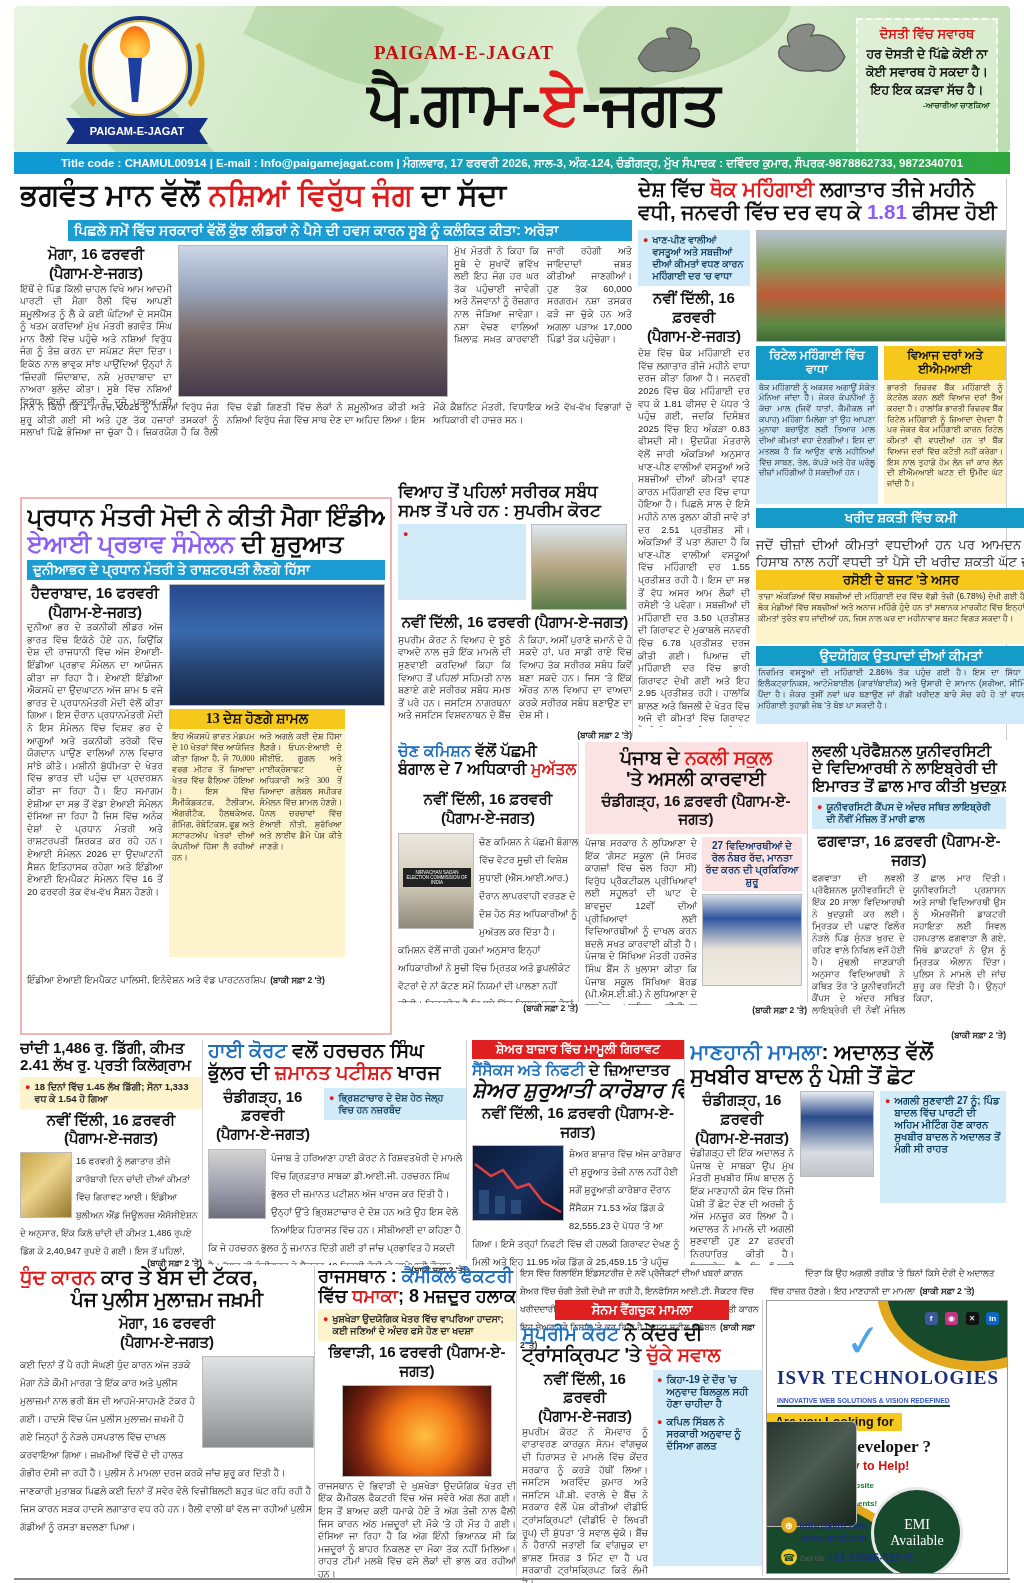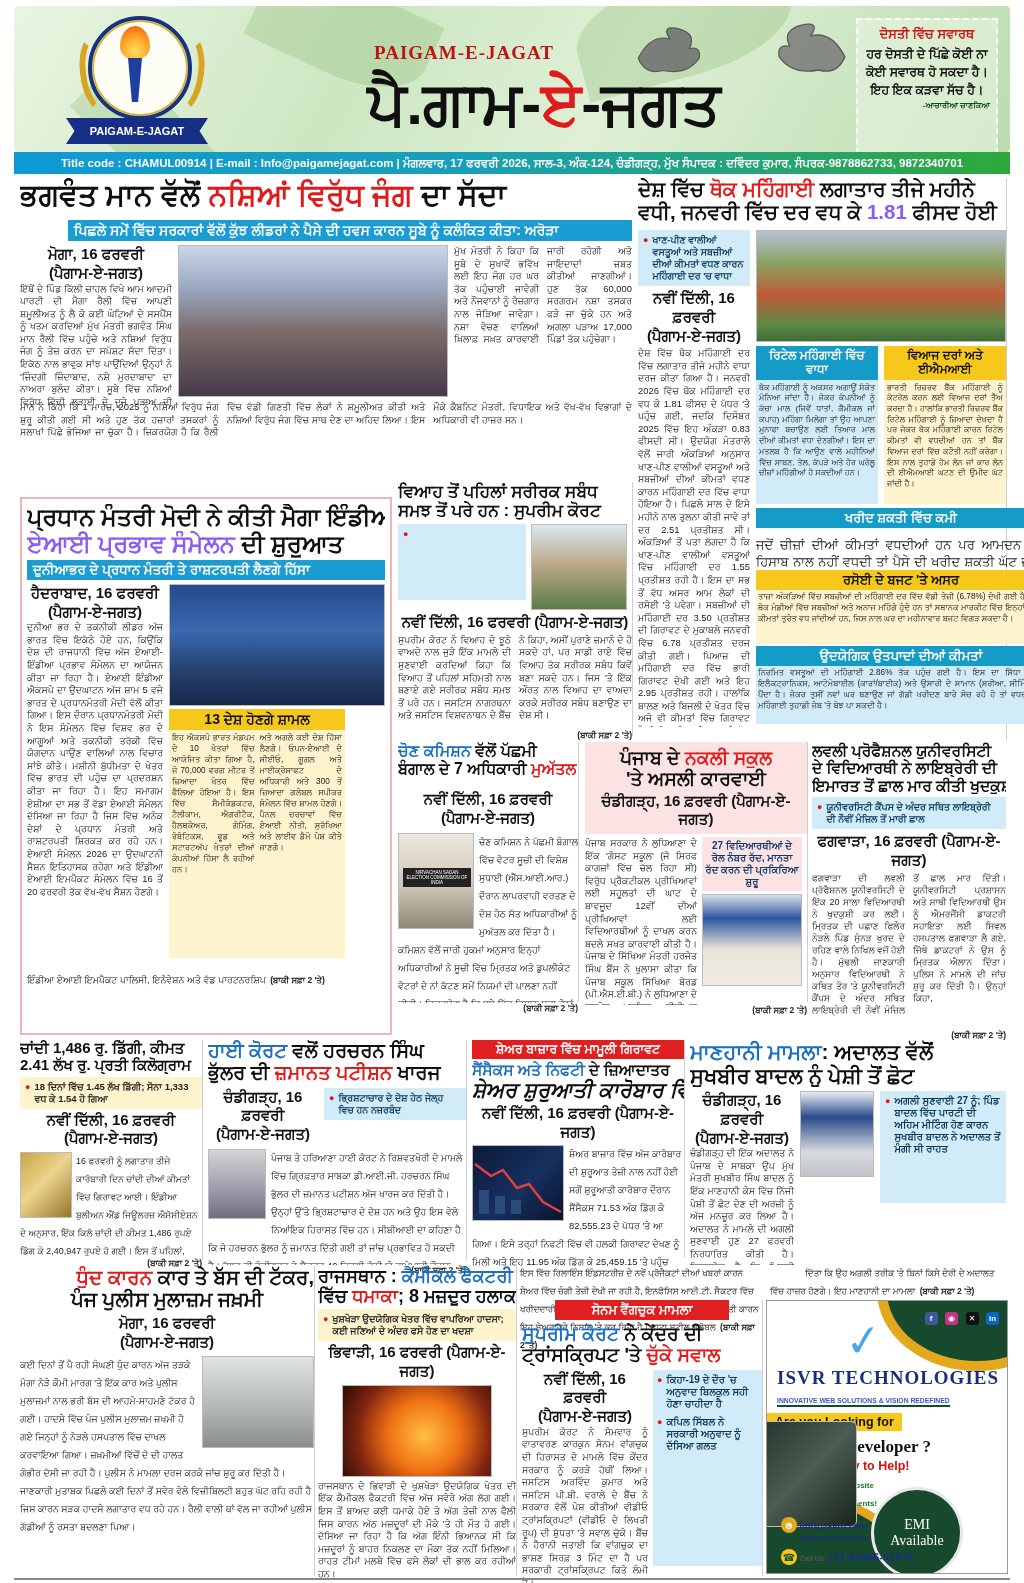--- a/index.html
+++ b/index.html
@@ -177,21 +177,21 @@
     <div class="hl" style="font-size:24px;">ਪ੍ਰਧਾਨ ਮੰਤਰੀ ਮੋਦੀ ਨੇ ਕੀਤੀ ਮੈਗਾ ਇੰਡੀਆ</div>
     <div class="hl" style="font-size:24px;">
       <span class="c-green">ਏਆਈ ਪ੍ਰਭਾਵ ਸੰਮੇਲਨ</span><span class="c-black"> ਦੀ ਸ਼ੁਰੂਆਤ</span>
     </div>
     <div class="kicker" style="font-size:13.5px;margin-top:2px;">ਦੁਨੀਆਭਰ ਦੇ ਪ੍ਰਧਾਨ ਮੰਤਰੀ ਤੇ ਰਾਸ਼ਟਰਪਤੀ ਲੈਣਗੇ ਹਿੱਸਾ</div>
     <div style="display:flex;gap:6px;margin-top:4px;height:382px;">
       <div style="width:136px;">
         <div class="dateline"><span>ਹੈਦਰਾਬਾਦ, 16 ਫਰਵਰੀ</span><br><span>(ਪੈਗਾਮ-ਏ-ਜਗਤ)</span></div>
         <div class="body-txt" style="height:352px;">ਦੁਨੀਆ ਭਰ ਦੇ ਤਕਨੀਕੀ ਲੀਡਰ ਅੱਜ ਭਾਰਤ ਵਿੱਚ ਇਕੱਠੇ ਹੋਏ ਹਨ, ਕਿਉਂਕਿ ਦੇਸ਼ ਦੀ ਰਾਜਧਾਨੀ ਵਿੱਚ ਅੱਜ ਏਆਈ-ਇੰਡੀਆ ਪ੍ਰਭਾਵ ਸੰਮੇਲਨ ਦਾ ਆਯੋਜਨ ਕੀਤਾ ਜਾ ਰਿਹਾ ਹੈ। ਏਆਈ ਇੰਡੀਆ ਐਕਸਪੋ ਦਾ ਉਦਘਾਟਨ ਅੱਜ ਸ਼ਾਮ 5 ਵਜੇ ਭਾਰਤ ਦੇ ਪ੍ਰਧਾਨਮੰਤਰੀ ਮੋਦੀ ਵੱਲੋਂ ਕੀਤਾ ਗਿਆ। ਇਸ ਦੌਰਾਨ ਪ੍ਰਧਾਨਮੰਤਰੀ ਮੋਦੀ ਨੇ ਇਸ ਸੰਮੇਲਨ ਵਿੱਚ ਵਿਸ਼ਵ ਭਰ ਦੇ ਆਗੂਆਂ ਅਤੇ ਤਕਨੀਕੀ ਤਰੱਕੀ ਵਿੱਚ ਯੋਗਦਾਨ ਪਾਉਣ ਵਾਲਿਆਂ ਨਾਲ ਵਿਚਾਰ ਸਾਂਝੇ ਕੀਤੇ। ਮਸ਼ੀਨੀ ਬੁੱਧੀਮਤਾ ਦੇ ਖੇਤਰ ਵਿੱਚ ਭਾਰਤ ਦੀ ਪਹੁੰਚ ਦਾ ਪ੍ਰਦਰਸ਼ਨ ਕੀਤਾ ਜਾ ਰਿਹਾ ਹੈ। ਇਹ ਸਮਾਗਮ ਏਸ਼ੀਆ ਦਾ ਸਭ ਤੋਂ ਵੱਡਾ ਏਆਈ ਸੰਮੇਲਨ ਦੱਸਿਆ ਜਾ ਰਿਹਾ ਹੈ ਜਿਸ ਵਿੱਚ ਅਨੇਕ ਦੇਸ਼ਾਂ ਦੇ ਪ੍ਰਧਾਨ ਮੰਤਰੀ ਅਤੇ ਰਾਸ਼ਟਰਪਤੀ ਸ਼ਿਰਕਤ ਕਰ ਰਹੇ ਹਨ। ਏਆਈ ਸੰਮੇਲਨ 2026 ਦਾ ਉਦਘਾਟਨੀ ਸੈਸ਼ਨ ਇਤਿਹਾਸਕ ਰਹੇਗਾ ਅਤੇ ਇੰਡੀਆ ਏਆਈ ਇਮਪੈਕਟ ਸੰਮੇਲਨ ਵਿੱਚ 16 ਤੋਂ 20 ਫਰਵਰੀ ਤੱਕ ਵੱਖ-ਵੱਖ ਸੈਸ਼ਨ ਹੋਣਗੇ।</div>
       </div>
-      <div style="width:176px;">
+      <div style="width:176px;font-family:Liberation Serif, serif;">
         <div class="ph" style="width:216px;height:122px;background:linear-gradient(180deg,#27488c 0%,#3a69ae 38%,#24406d 72%,#17294a 100%);"></div>
         <div class="bar bar-yellow" style="font-size:14px;padding:2px;margin-top:3px;">13 ਦੇਸ਼ ਹੋਣਗੇ ਸ਼ਾਮਲ</div>
         <div class="bg-ly" style="display:flex;gap:5px;padding:3px;height:228px;box-sizing:border-box;">
           <div class="body-txt" style="font-size:8.2px;width:50%;">ਇਹ ਐਕਸਪੋ ਭਾਰਤ ਮੰਡਪਮ ਦੇ 10 ਖੇਤਰਾਂ ਵਿੱਚ ਆਯੋਜਿਤ ਕੀਤਾ ਗਿਆ ਹੈ, ਜੋ 70,000 ਵਰਗ ਮੀਟਰ ਤੋਂ ਜ਼ਿਆਦਾ ਖੇਤਰ ਵਿੱਚ ਫੈਲਿਆ ਹੋਇਆ ਹੈ। ਇਸ ਵਿੱਚ ਸੈਮੀਕੰਡਕਟਰ, ਟੈਲੀਕਾਮ, ਐਗਰੀਟੈਕ, ਹੈਲਥਕੇਅਰ, ਗੇਮਿੰਗ, ਰੋਬੋਟਿਕਸ, ਫੂਡ ਅਤੇ ਸਟਾਰਟਅੱਪ ਖੇਤਰਾਂ ਦੀਆਂ ਕੰਪਨੀਆਂ ਹਿੱਸਾ ਲੈ ਰਹੀਆਂ ਹਨ।</div>
           <div class="body-txt" style="font-size:8.2px;width:50%;">ਅਤੇ ਅਗਲੇ ਕਈ ਦੇਸ਼ ਹਿੱਸਾ ਲੈਣਗੇ। ਓਪਨ-ਏਆਈ ਦੇ ਸੀਈਓ, ਗੂਗਲ ਅਤੇ ਮਾਈਕ੍ਰੋਸਾਫਟ ਦੇ ਅਧਿਕਾਰੀ ਅਤੇ 300 ਤੋਂ ਜ਼ਿਆਦਾ ਗਲੋਬਲ ਸਪੀਕਰ ਸੰਮੇਲਨ ਵਿੱਚ ਸ਼ਾਮਲ ਹੋਣਗੇ। ਪੈਨਲ ਚਰਚਾਵਾਂ ਵਿੱਚ ਏਆਈ ਨੀਤੀ, ਸੁਰੱਖਿਆ ਅਤੇ ਲਾਈਵ ਡੈਮੋ ਪੇਸ਼ ਕੀਤੇ ਜਾਣਗੇ।</div>
         </div>
       </div>
     </div>
     <div style="margin-top:3px;">
       <span class="body-txt">ਇੰਡੀਆ ਏਆਈ ਇਮਪੈਕਟ ਪਾਲਿਸੀ, ਇਨੋਵੇਸ਼ਨ ਅਤੇ ਵੱਡ ਪਾਰਟਨਰਸ਼ਿਪ</span>
@@ -340,21 +340,21 @@
       </div>
     </div>
   </div>
 
   <div class="abs" style="left:770px;top:1262px;width:236px;height:34px;">
     <span class="body-txt" style="font-size:8.8px;margin-left:35px;">ਦਿੱਤਾ ਕਿ ਉਹ ਅਗਲੀ ਤਰੀਕ 'ਤੇ ਬਿਨਾਂ ਕਿਸੇ ਦੇਰੀ ਦੇ ਅਦਾਲਤ ਵਿੱਚ ਹਾਜ਼ਰ ਹੋਣਗੇ। ਇਹ ਮਾਣਹਾਨੀ ਦਾ ਮਾਮਲਾ</span>
     <span class="cont">(ਬਾਕੀ ਸਫ਼ਾ 2 'ਤੇ)</span>
   </div>
 
   <div class="abs vr" style="left:20px;top:1266px;width:294px;height:310px;">
-    <div class="hl" style="font-size:20px;text-align:right;">
+    <div class="hl" style="font-size:20px;">
       <span class="c-red">ਧੁੰਦ ਕਾਰਨ</span><span class="c-black"> ਕਾਰ ਤੇ ਬੱਸ ਦੀ ਟੱਕਰ,</span>
     </div>
     <div class="hl" style="font-size:20px;text-align:center;">ਪੰਜ ਪੁਲੀਸ ਮੁਲਾਜ਼ਮ ਜਖ਼ਮੀ</div>
     <div class="dateline" style="margin-top:3px;"><span>ਮੋਗਾ, 16 ਫਰਵਰੀ</span><br><span>(ਪੈਗਾਮ-ਏ-ਜਗਤ)</span></div>
     <div style="overflow:hidden;height:218px;margin-top:3px;">
       <div class="ph" style="float:right;width:112px;height:92px;margin:2px 0 2px 5px;background:linear-gradient(180deg,#dfe3e3 0%,#b4b8b8 55%,#8a8e8e 100%);"></div>
       <span class="body-txt">ਕਈ ਦਿਨਾਂ ਤੋਂ ਪੈ ਰਹੀ ਸੰਘਣੀ ਧੁੰਦ ਕਾਰਨ ਅੱਜ ਤੜਕੇ ਮੋਗਾ ਨੇੜੇ ਕੌਮੀ ਮਾਰਗ 'ਤੇ ਇੱਕ ਕਾਰ ਅਤੇ ਪੁਲੀਸ ਮੁਲਾਜ਼ਮਾਂ ਨਾਲ ਭਰੀ ਬੱਸ ਦੀ ਆਹਮੋ-ਸਾਹਮਣੇ ਟੱਕਰ ਹੋ ਗਈ। ਹਾਦਸੇ ਵਿੱਚ ਪੰਜ ਪੁਲੀਸ ਮੁਲਾਜ਼ਮ ਜ਼ਖਮੀ ਹੋ ਗਏ ਜਿਨ੍ਹਾਂ ਨੂੰ ਨੇੜਲੇ ਹਸਪਤਾਲ ਵਿੱਚ ਦਾਖਲ ਕਰਵਾਇਆ ਗਿਆ। ਜ਼ਖ਼ਮੀਆਂ ਵਿੱਚੋਂ ਦੋ ਦੀ ਹਾਲਤ ਗੰਭੀਰ ਦੱਸੀ ਜਾ ਰਹੀ ਹੈ। ਪੁਲੀਸ ਨੇ ਮਾਮਲਾ ਦਰਜ ਕਰਕੇ ਜਾਂਚ ਸ਼ੁਰੂ ਕਰ ਦਿੱਤੀ ਹੈ। ਜਾਣਕਾਰੀ ਮੁਤਾਬਕ ਪਿਛਲੇ ਕਈ ਦਿਨਾਂ ਤੋਂ ਸਵੇਰ ਵੇਲੇ ਵਿਜ਼ੀਬਿਲਟੀ ਬਹੁਤ ਘੱਟ ਰਹਿ ਰਹੀ ਹੈ ਜਿਸ ਕਾਰਨ ਸੜਕ ਹਾਦਸੇ ਲਗਾਤਾਰ ਵਧ ਰਹੇ ਹਨ। ਰੈਲੀ ਵਾਲੀ ਥਾਂ ਵੱਲ ਜਾ ਰਹੀਆਂ ਪੁਲੀਸ ਗੱਡੀਆਂ ਨੂੰ ਰਸਤਾ ਬਦਲਣਾ ਪਿਆ।</span>
     </div>
   </div>
 

